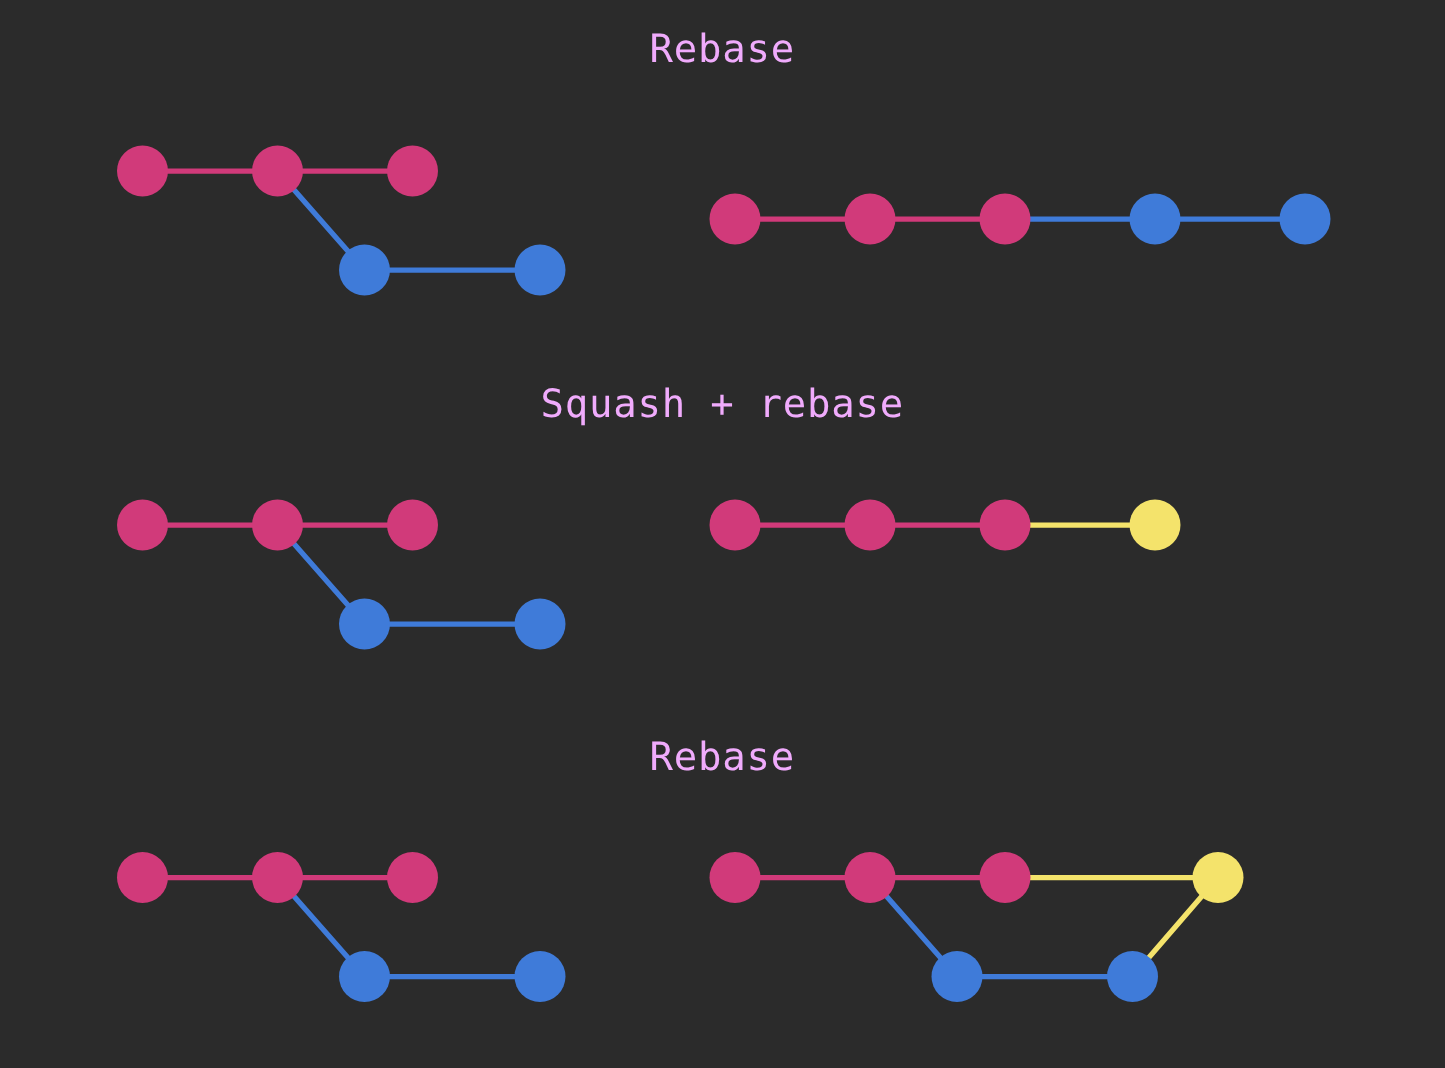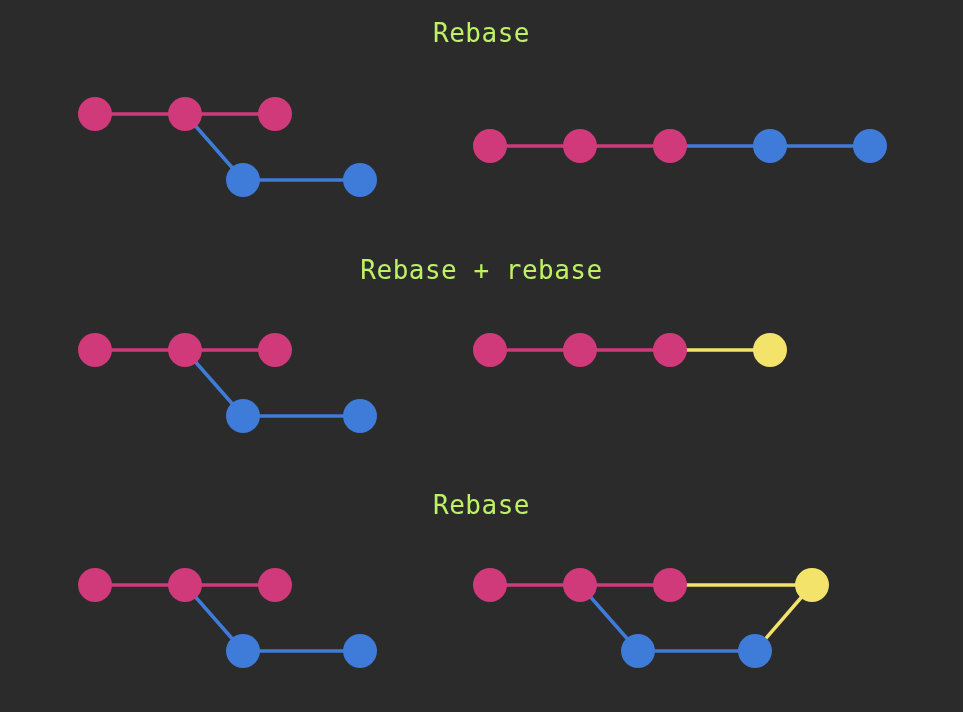--- a/index.html
+++ b/index.html
@@ -9,36 +9,36 @@
     width: 963px;
     height: 712px;
     position: relative;
     font-family: "Menlo", "Consolas", "DejaVu Sans Mono", monospace;
   }
   .title {
     position: absolute;
     left: 0;
     width: 963px;
     text-align: center;
-    color: #bef264;
+    color: #f0abfc;
     font-size: 26px;
     font-weight: 400;
     letter-spacing: 0.5px;
   }
   svg {
     position: absolute;
     top: 0;
     left: 0;
   }
 </style>
 </head>
 <body>
 
 <div class="title" style="top:18px">Rebase</div>
-<div class="title" style="top:255px">Rebase + rebase</div>
+<div class="title" style="top:255px">Squash + rebase</div>
 <div class="title" style="top:490px">Rebase</div>
 
 <svg id="canvas" width="963" height="712">
     <line x1="95" y1="114" x2="185" y2="114" stroke="#D13A7A" stroke-width="3.5" stroke-linecap="round"></line>
     <line x1="185" y1="114" x2="275" y2="114" stroke="#D13A7A" stroke-width="3.5" stroke-linecap="round"></line>
     <line x1="185" y1="114" x2="243" y2="180" stroke="#3F7BD9" stroke-width="3.5" stroke-linecap="round"></line>
     <line x1="243" y1="180" x2="360" y2="180" stroke="#3F7BD9" stroke-width="3.5" stroke-linecap="round"></line>
     <circle cx="95" cy="114" r="17" fill="#D13A7A"></circle>
     <circle cx="185" cy="114" r="17" fill="#D13A7A"></circle>
     <circle cx="275" cy="114" r="17" fill="#D13A7A"></circle>

